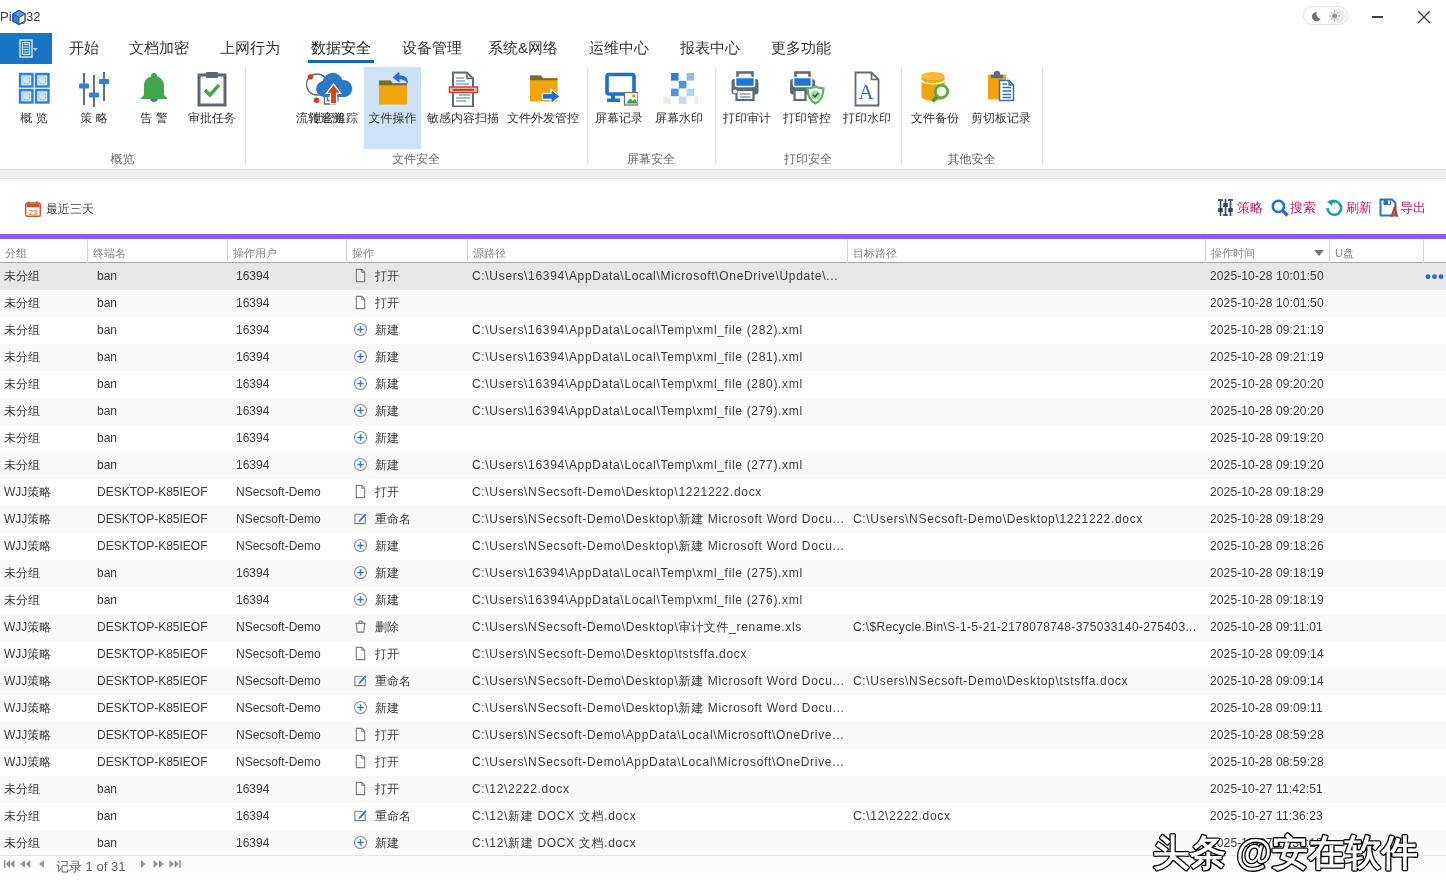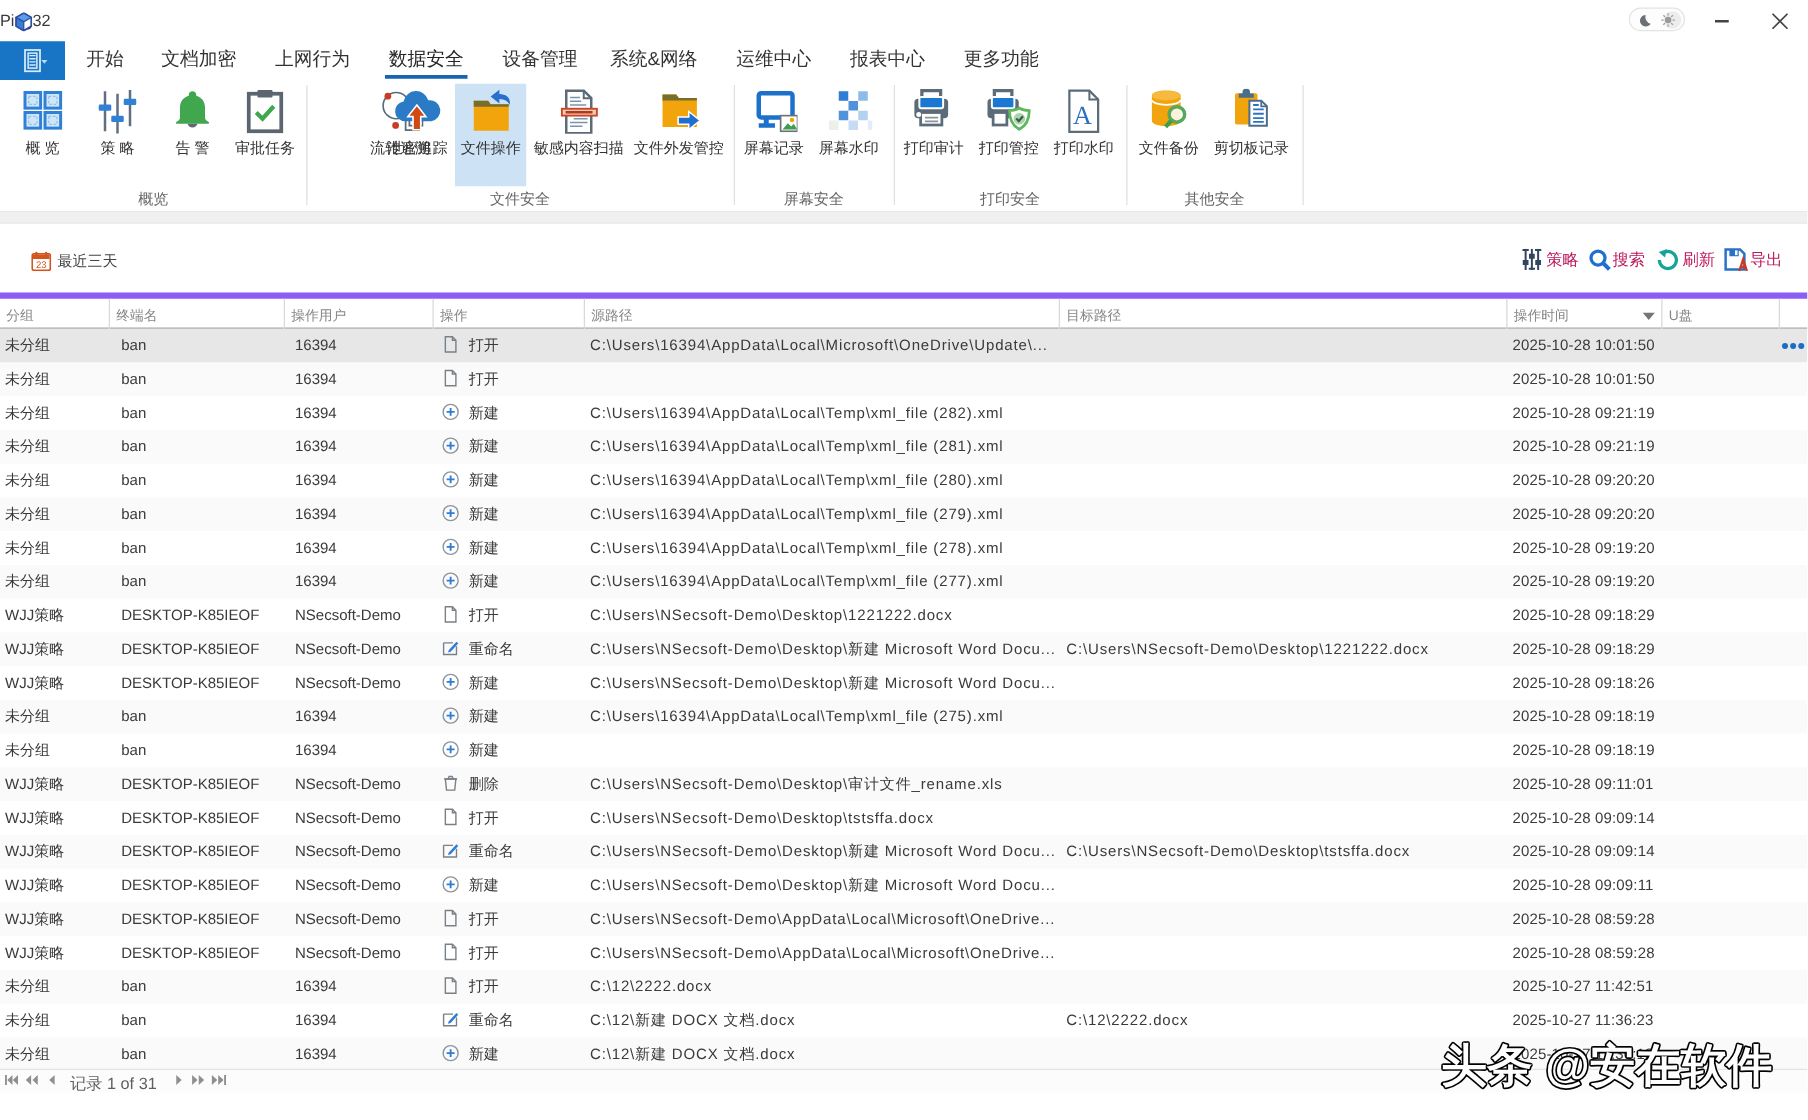--- a/index.html
+++ b/index.html
@@ -472,21 +472,20 @@
         <div class="c c6">2025-10-28 09:20:20</div>
       </div>
       <div class="row">
         <div class="c c0">未分组</div>
         <div class="c c1">ban</div>
         <div class="c c2">16394</div>
         <div class="c c3"><svg class="opi" viewBox="0 0 16 16">
             <circle cx="8" cy="8" r="6.4" fill="none" stroke="#8d949c" stroke-width="1.2"></circle>
             <path d="M8 4.6 v6.8 M4.6 8 h6.8" stroke="#2e7cd6" stroke-width="1.6"></path>
           </svg>新建</div>
-        <div class="c c4">C:\Users\16394\AppData\Local\Temp\xml_file (278).xml</div>
         <div class="c c5"></div>
         <div class="c c6">2025-10-28 09:19:20</div>
       </div>
       <div class="row alt">
         <div class="c c0">未分组</div>
         <div class="c c1">ban</div>
         <div class="c c2">16394</div>
         <div class="c c3"><svg class="opi" viewBox="0 0 16 16">
             <circle cx="8" cy="8" r="6.4" fill="none" stroke="#8d949c" stroke-width="1.2"></circle>
             <path d="M8 4.6 v6.8 M4.6 8 h6.8" stroke="#2e7cd6" stroke-width="1.6"></path>
@@ -544,32 +543,34 @@
         <div class="c c6">2025-10-28 09:18:19</div>
       </div>
       <div class="row">
         <div class="c c0">未分组</div>
         <div class="c c1">ban</div>
         <div class="c c2">16394</div>
         <div class="c c3"><svg class="opi" viewBox="0 0 16 16">
             <circle cx="8" cy="8" r="6.4" fill="none" stroke="#8d949c" stroke-width="1.2"></circle>
             <path d="M8 4.6 v6.8 M4.6 8 h6.8" stroke="#2e7cd6" stroke-width="1.6"></path>
           </svg>新建</div>
+        <div class="c c4">C:\Users\16394\AppData\Local\Temp\xml_file (276).xml</div>
         <div class="c c5"></div>
         <div class="c c6">2025-10-28 09:18:19</div>
       </div>
       <div class="row alt">
         <div class="c c0">WJJ策略</div>
         <div class="c c1">DESKTOP-K85IEOF</div>
         <div class="c c2">NSecsoft-Demo</div>
         <div class="c c3"><svg class="opi" viewBox="0 0 16 16">
             <path d="M3.5 4.5 l1 9.5 h7 l1-9.5 z" fill="none" stroke="#7a8088" stroke-width="1.2"></path>
             <path d="M2.5 4.5 h11 M6 4 l.7-1.7 h2.6 L10 4" fill="none" stroke="#7a8088" stroke-width="1.2"></path>
           </svg>删除</div>
         <div class="c c4">C:\Users\NSecsoft-Demo\Desktop\审计文件_rename.xls</div>
+        <div class="c c5" style="letter-spacing:0.35px;">C:\$Recycle.Bin\S-1-5-21-2178078748-375033140-275403...</div>
         <div class="c c6">2025-10-28 09:11:01</div>
       </div>
       <div class="row">
         <div class="c c0">WJJ策略</div>
         <div class="c c1">DESKTOP-K85IEOF</div>
         <div class="c c2">NSecsoft-Demo</div>
         <div class="c c3"><svg class="opi" viewBox="0 0 16 16">
             <path d="M3.5 1.5 h6 l3 3 v10 h-9 z" fill="none" stroke="#7a8088" stroke-width="1.2"></path>
             <path d="M9.5 1.5 v3 h3" fill="none" stroke="#7a8088" stroke-width="1.2"></path>
           </svg>打开</div>

